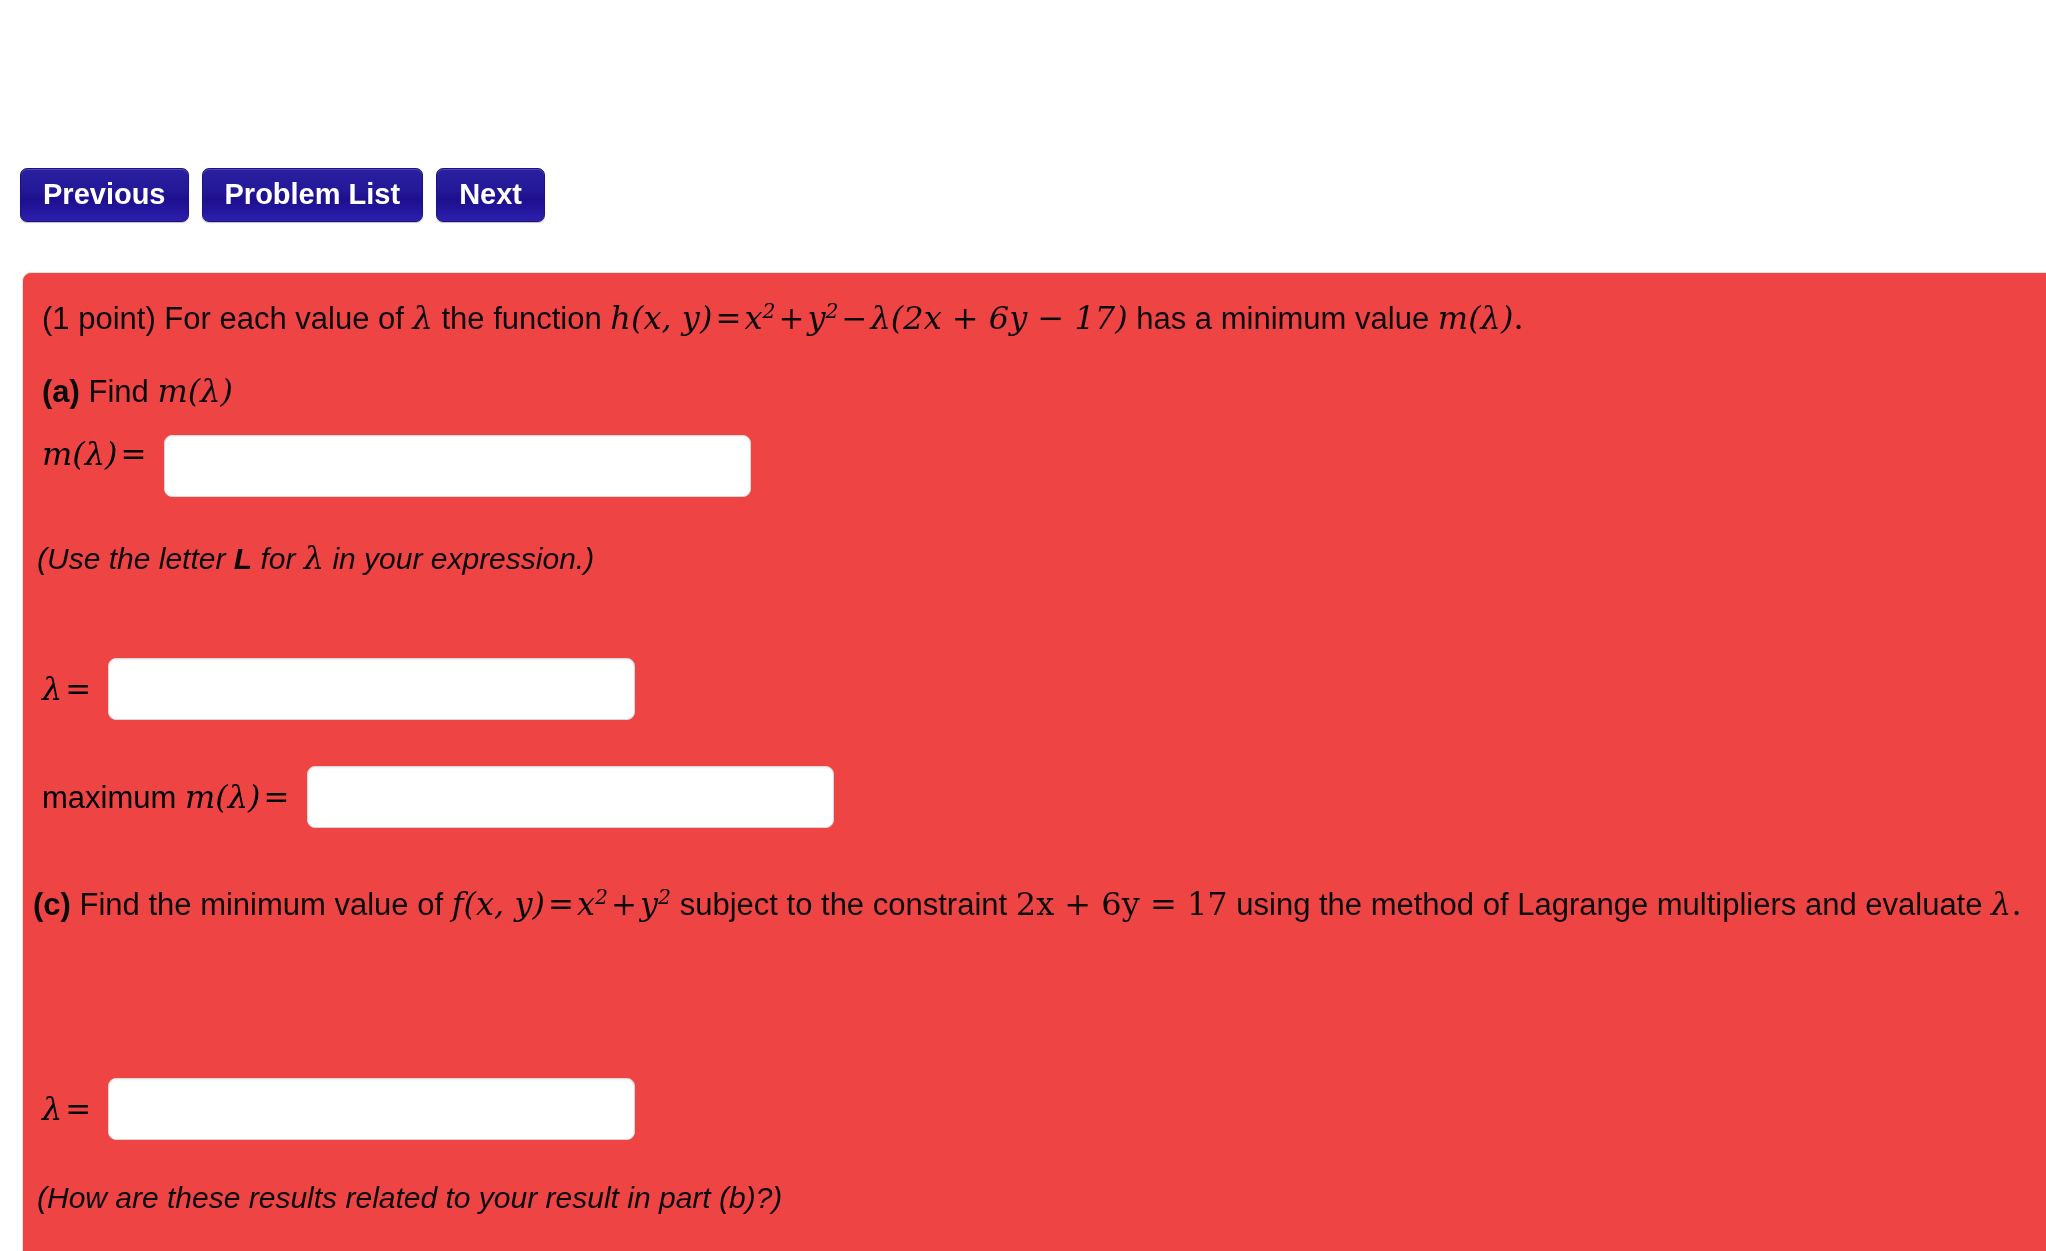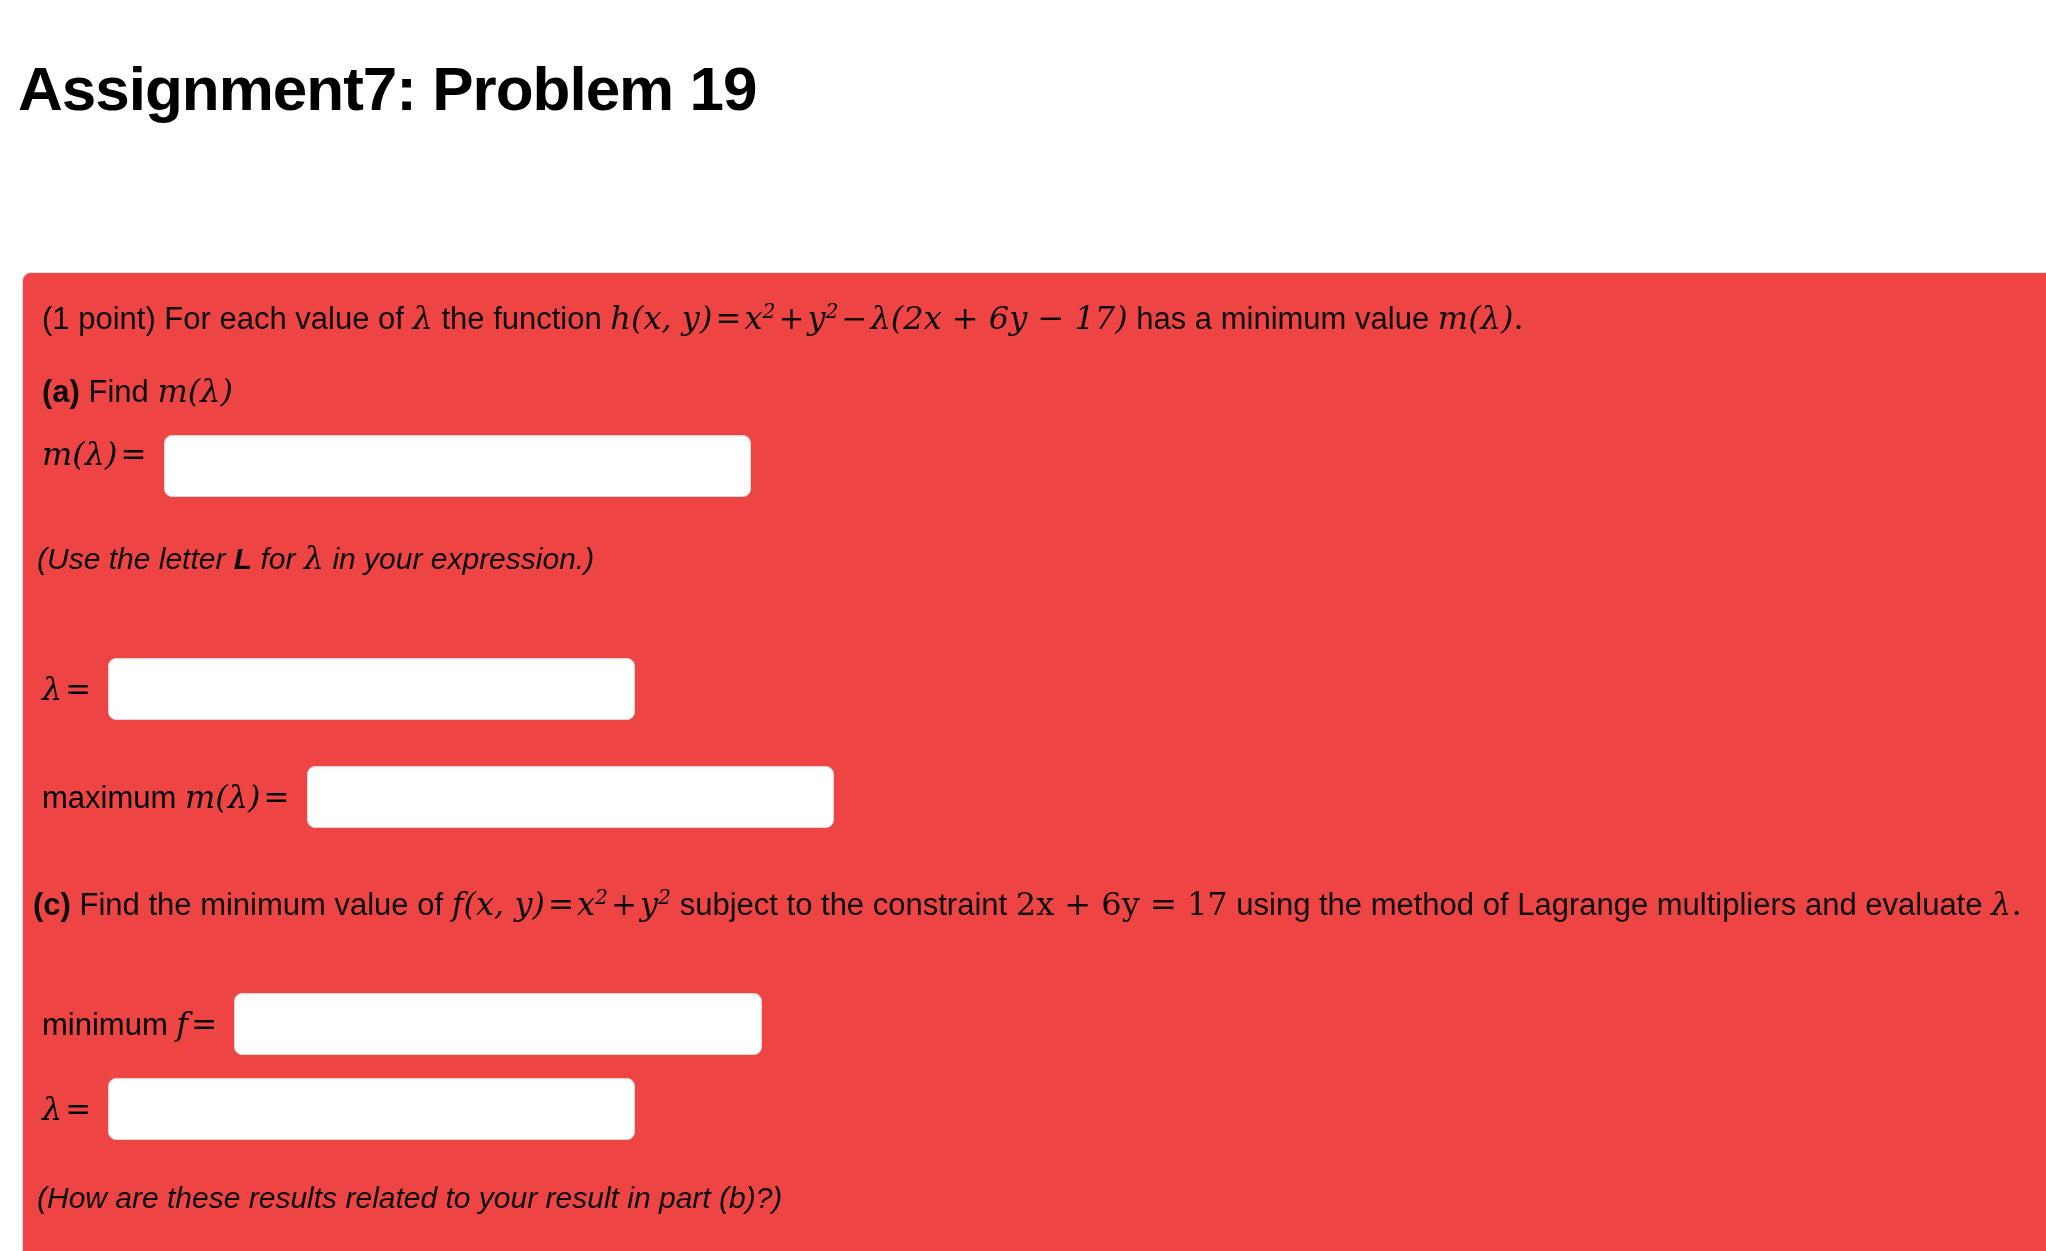--- a/index.html
+++ b/index.html
@@ -210,22 +210,26 @@
   .ans-bl { width: 527px; }
   .ans-bm { width: 527px; }
   .ans-cf { width: 528px; }
   .ans-cl { width: 527px; }
 </style>
 </head>
 <body>
 
 <div class="page">
 
-  <h1 class="page-title">Assignment7: Problem 19</h1>
-
+
+  <div class="nav-bar">
+    <span class="nav-btn">Previous</span>
+    <span class="nav-btn">Problem List</span>
+    <span class="nav-btn">Next</span>
+  </div>
 
   <div class="problem-panel">
     <div class="panel-inner">
 
       <div class="row-stmt txt">
         <span>(1 point)</span>
         <span>For each value of</span>
         <span class="math">λ</span>
         <span>the function</span>
         <span class="math">h(x, y)</span><span class="op">=</span><span class="math">x</span><span class="sup mathup">2</span><span class="op">+</span><span class="math">y</span><span class="sup mathup">2</span><span class="op">−</span><span class="math">λ</span><span class="math">(2x + 6y − 17)</span>
@@ -262,24 +266,20 @@
       <div class="row-c-label txt">
         <span class="bold">(c)</span>
         <span>Find the minimum value of</span>
         <span class="math">f(x, y)</span><span class="op">=</span><span class="math">x</span><span class="sup mathup">2</span><span class="op">+</span><span class="math">y</span><span class="sup mathup">2</span>
         <span>subject to the constraint</span>
         <span class="mathup">2x + 6y = 17</span>
         <span>using the method of Lagrange multipliers and evaluate</span>
         <span class="math">λ</span><span class="mathup">.</span>
       </div>
 
-      <div class="row-c-min">
-        <span class="lbl"><span>minimum </span><span class="math">f</span><span class="op">=</span></span>
-        <input class="ans ans-cf" type="text" value="" style="">
-      </div>
 
       <div class="row-c-lambda">
         <span class="lbl"><span class="math">λ</span><span class="op">=</span></span>
         <input class="ans ans-cl" type="text" value="" style="">
       </div>
 
       <div class="row-c-note txt ital-note">(How are these results related to your result in part (b)?)</div>
 
     </div>
   </div>

